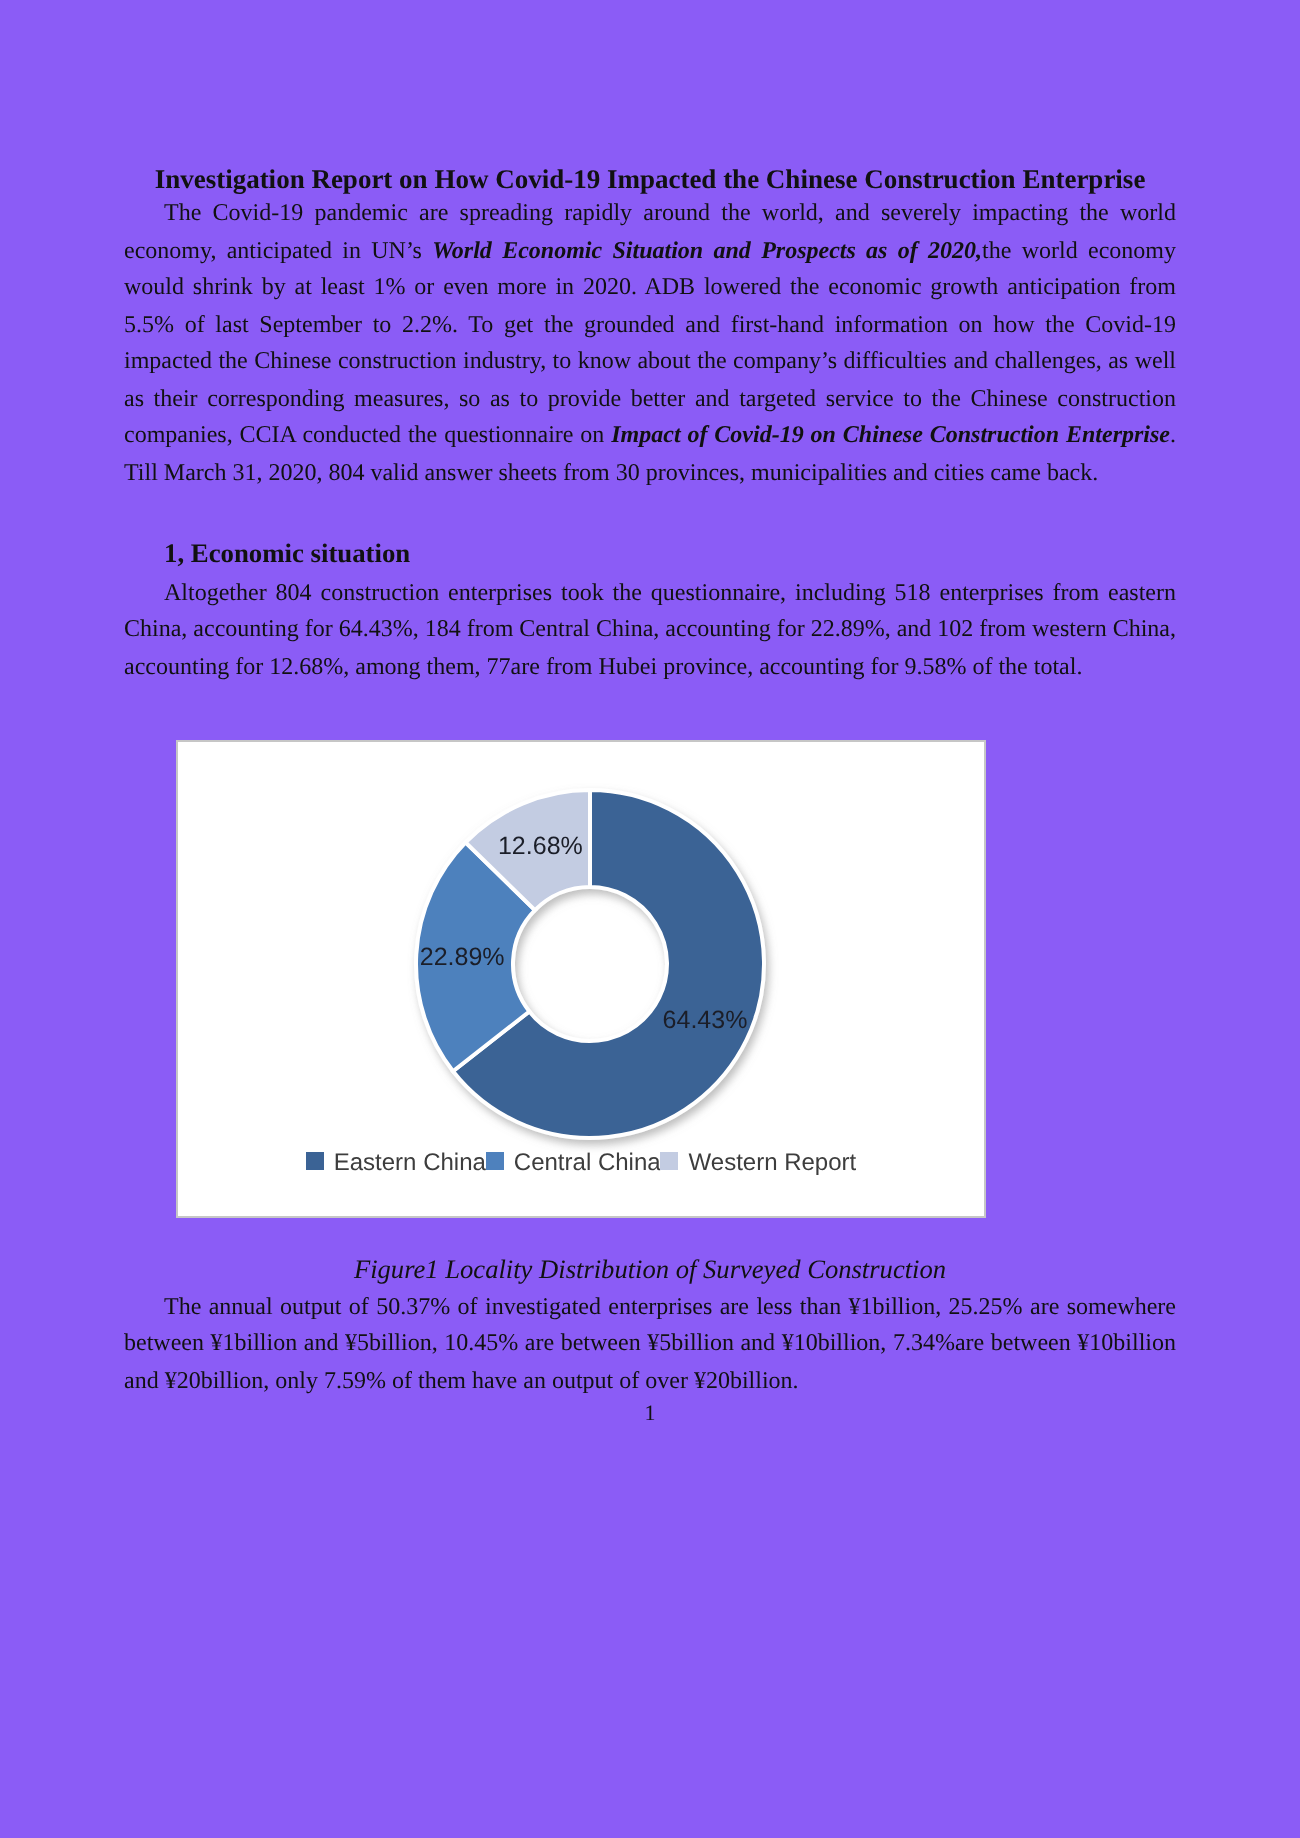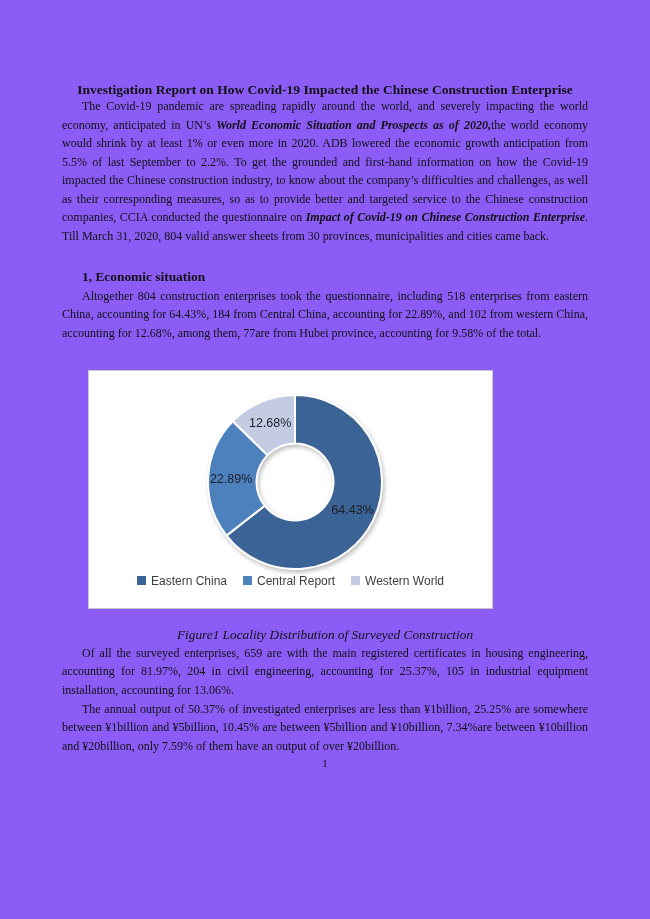--- a/index.html
+++ b/index.html
@@ -59,21 +59,20 @@
     font-family:"Liberation Sans", sans-serif;
     font-size:12.5px;
     fill:#1b1e28;
   }
   .legend{
     position:absolute;
     left:0;right:0;bottom:20px;
     display:flex;
     justify-content:center;
     align-items:center;
-    gap:16px;
     font-family:"Liberation Sans", sans-serif;
     font-size:12px;
     color:#3d3d3d;
   }
   .legend-item{display:flex;align-items:center;}
   .legend-marker{
     display:inline-block;
     width:9px;height:9px;
     margin-right:5px;
   }
@@ -123,30 +122,29 @@
           <text x="181.2" y="56.0" text-anchor="middle" class="donut-label">12.68%</text>
         </g>
     </svg>
     <div class="legend" id="chart-legend">
         <span class="legend-item">
           <span class="legend-marker" style="background: rgb(59, 99, 149);"></span>
           <span>Eastern China</span>
         </span>
         <span class="legend-item">
           <span class="legend-marker" style="background: rgb(78, 129, 189);"></span>
-          <span>Central Report</span>
+          <span>Central China</span>
         </span>
         <span class="legend-item">
           <span class="legend-marker" style="background: rgb(195, 204, 226);"></span>
-          <span>Western World</span>
+          <span>Western Report</span>
         </span>
       </div>
   </figure>
 
   <div class="caption">Figure1 Locality Distribution of Surveyed Construction</div>
 
-  <p class="body p3"><span>Of all the surveyed enterprises, 659 are with the main registered certificates in housing engineering, accounting for 81.97%, 204 in civil engineering, accounting for 25.37%, 105 in industrial equipment installation, accounting for 13.06%.</span></p>
 
   <p class="body p4"><span>The annual output of 50.37% of investigated enterprises are less than ¥1billion, 25.25% are somewhere between ¥1billion and ¥5billion, 10.45% are between ¥5billion and ¥10billion, 7.34%are between ¥10billion and ¥20billion, only 7.59% of them have an output of over ¥20billion.</span></p>
 
   <div class="page-number">1</div>
 
 </div>
 
 </body></html>

